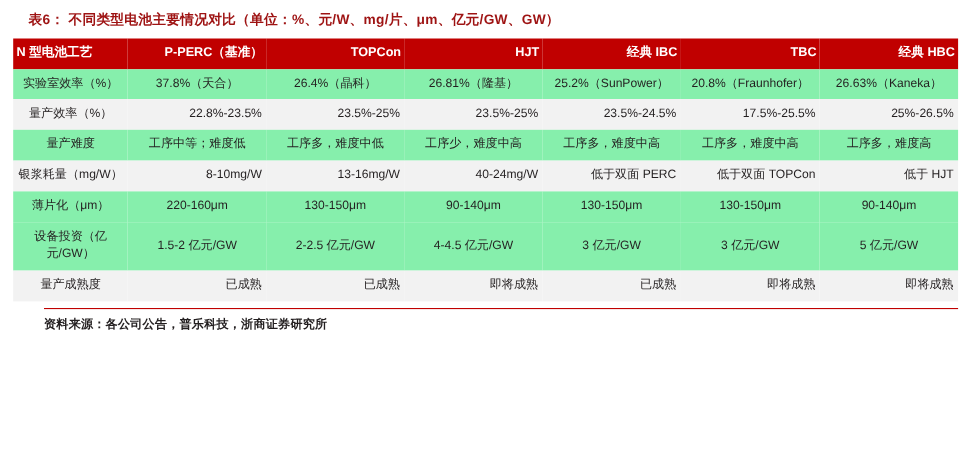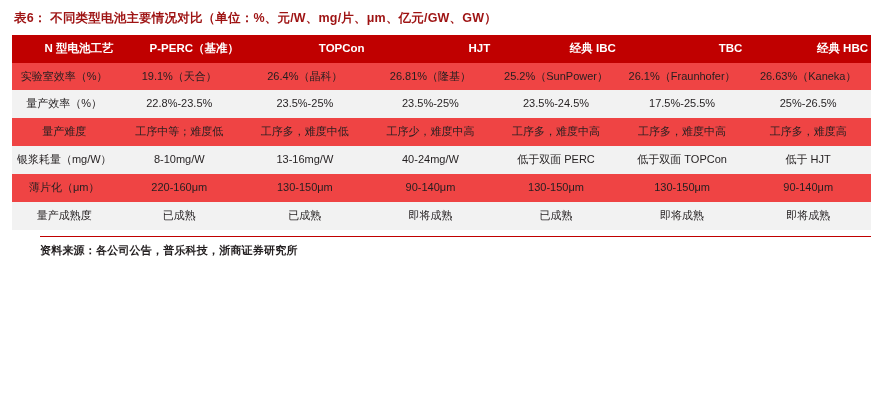--- a/index.html
+++ b/index.html
@@ -19,60 +19,61 @@
     width: 883px;
     height: 411px;
     box-sizing: border-box;
     padding: 10px 12px 0 12px;
   }
   .title {
     font-size: 12.5px;
     font-weight: bold;
     color: #9e1313;
     letter-spacing: 0.2px;
-    margin: 0 0 8px 2px;
+    margin: 0 0 8px 14px;
     white-space: nowrap;
   }
   table.main {
     width: 859px;
     border-collapse: collapse;
     table-layout: fixed;
     font-size: 11px;
   }
   table.main th {
     background: #c00000;
     color: #ffffff;
     font-weight: bold;
     font-size: 11.5px;
     text-align: right;
     vertical-align: middle;
     padding: 6px 3px;
     line-height: 1.35;
     border: none;
   }
   table.main th.first {
-    text-align: right;
+    text-align: left;
   }
   table.main td {
     text-align: center;
     vertical-align: middle;
     padding: 6px 4px;
     line-height: 1.45;
     border: none;
     color: #231f20;
     font-size: 11px;
   }
   table.main td.label {
     text-align: center;
   }
   tr.shaded td {
     background: #f2f2f2;
+    text-align: right;
   }
   tr.plain td {
-    background: #ef4444;
+    background: #86efac;
   }
   .rowline td {
     border-bottom: 1px solid #ffffff;
   }
   .footer {
     margin-top: 6px;
     border-top: 1.2px solid #c00000;
     padding-top: 6px;
     font-size: 11px;
     font-weight: bold;
@@ -109,25 +110,25 @@
         <th>HJT</th>
         <th>经典 IBC</th>
         <th>TBC</th>
         <th>经典 HBC</th>
       </tr>
     </thead>
     <tbody>
 
       <tr class="plain rowline">
         <td class="label">实验室效率（%）</td>
-        <td>19.1%（天合）</td>
+        <td>37.8%（天合）</td>
         <td>26.4%（晶科）</td>
         <td>26.81%（隆基）</td>
         <td>25.2%（SunPower）</td>
-        <td>26.1%（Fraunhofer）</td>
+        <td>20.8%（Fraunhofer）</td>
         <td>26.63%（Kaneka）</td>
       </tr>
 
       <tr class="shaded rowline">
         <td class="label">量产效率（%）</td>
         <td>22.8%-23.5%</td>
         <td>23.5%-25%</td>
         <td>23.5%-25%</td>
         <td>23.5%-24.5%</td>
         <td>17.5%-25.5%</td>
@@ -158,20 +159,29 @@
         <td class="label">薄片化（μm）</td>
         <td>220-160μm</td>
         <td>130-150μm</td>
         <td>90-140μm</td>
         <td>130-150μm</td>
         <td>130-150μm</td>
         <td>90-140μm</td>
       </tr>
 
 
+      <tr class="plain rowline">
+        <td class="label">设备投资（亿元/GW）</td>
+        <td>1.5-2 亿元/GW</td>
+        <td>2-2.5 亿元/GW</td>
+        <td>4-4.5 亿元/GW</td>
+        <td>3 亿元/GW</td>
+        <td>3 亿元/GW</td>
+        <td>5 亿元/GW</td>
+      </tr>
 
       <tr class="shaded">
         <td class="label">量产成熟度</td>
         <td>已成熟</td>
         <td>已成熟</td>
         <td>即将成熟</td>
         <td>已成熟</td>
         <td>即将成熟</td>
         <td>即将成熟</td>
       </tr>

